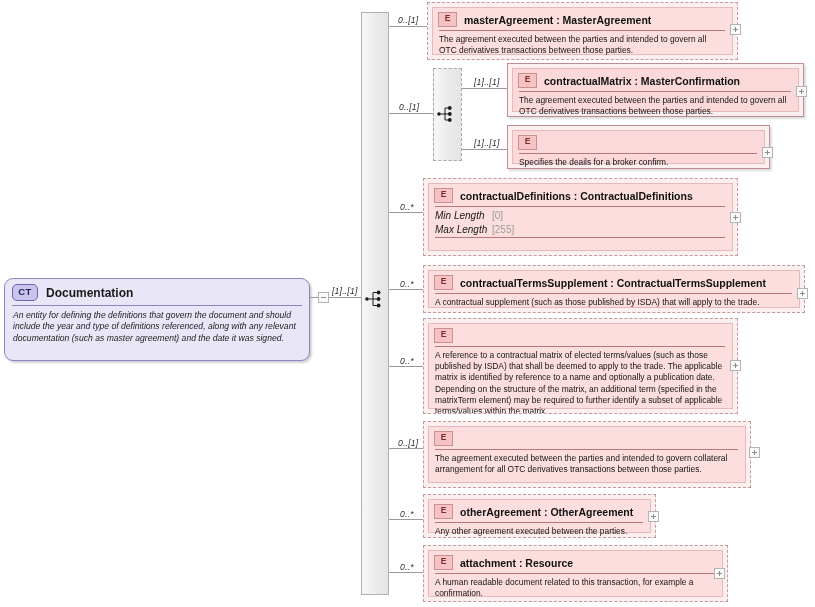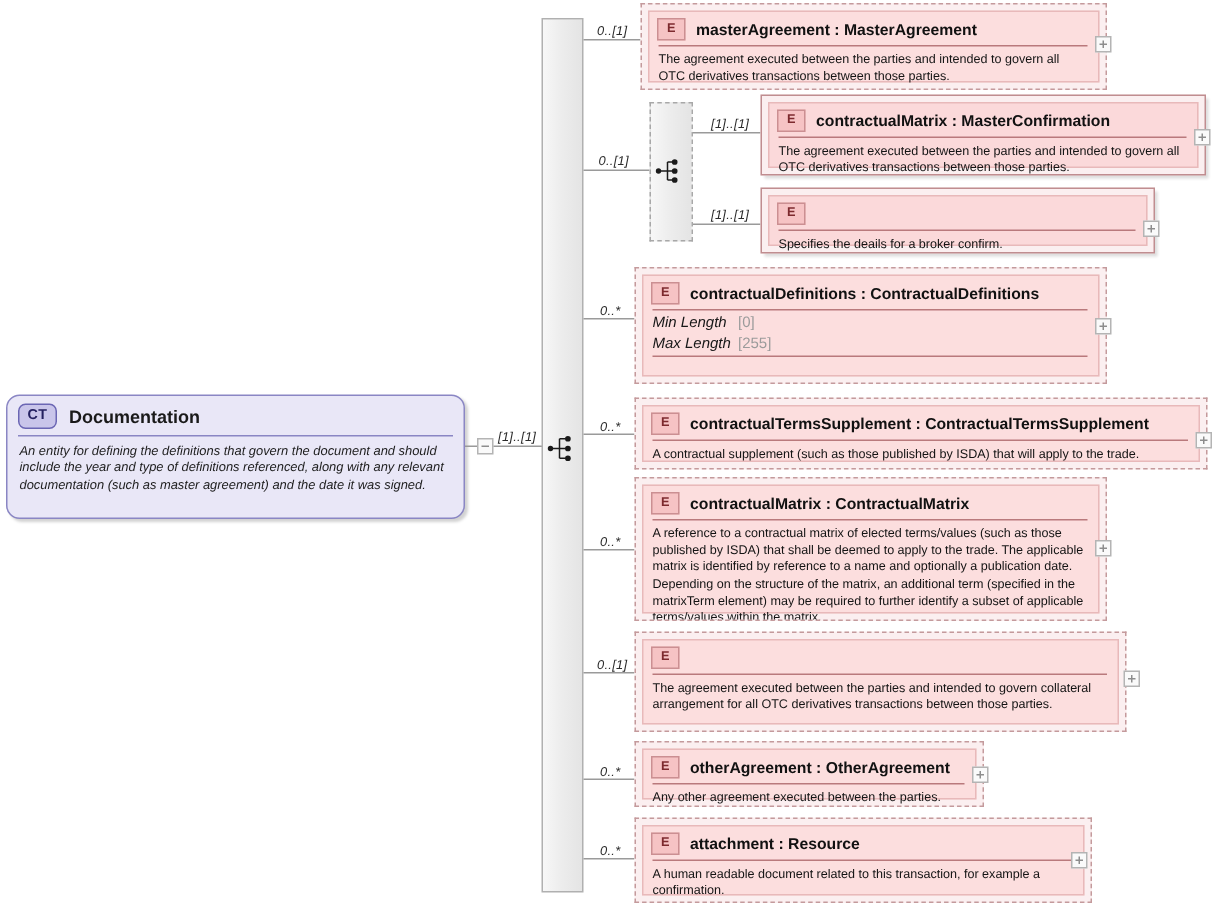--- a/index.html
+++ b/index.html
@@ -174,21 +174,21 @@
   .expander.plus::after { top: 2px; bottom: 2px; left: 4px; width: 1px; }
 
   
   .glyph { position: absolute; width: 22px; height: 22px; }
 </style>
 </head>
 <body>
 
 <div id="canvas">
 
-  <div class="abs ct-node" style="left:4px; top:263px; width:306px; height:83px;">
+  <div class="abs ct-node" style="left:4px; top:278px; width:306px; height:83px;">
     <div class="ct-head">
       <div class="ct-badge">CT</div>
       <div class="ct-title">Documentation</div>
     </div>
     <div class="ct-rule"></div>
     <div class="ct-doc">An entity for defining the definitions that govern the document and should include the year and type of definitions referenced, along with any relevant documentation (such as master agreement) and the date it was signed.</div>
   </div>
 
   <div class="abs hline" style="left:310px; top:297px; width:8px;"></div>
   <div class="expander" style="left:318px; top:292px;"></div>
@@ -309,21 +309,20 @@
   </div>
   <div class="expander plus" style="left:797px; top:288px;"></div>
 
   <div class="abs hline" style="left:389px; top:366px; width:34px;"></div>
   <div class="card" style="left:400px; top:356px;">0..*</div>
 
   <div class="abs el-node dashed" style="left:423px; top:318px; width:315px; height:96px;">
     <div class="el-inner">
       <div class="el-head">
         <div class="el-badge">E</div>
-        <div class="el-title">contractualMatrix : ContractualMatrix</div>
       </div>
       <div class="el-rule"></div>
       <div class="el-doc">A reference to a contractual matrix of elected terms/values (such as those published by ISDA) that shall be deemed to apply to the trade. The applicable matrix is identified by reference to a name and optionally a publication date. Depending on the structure of the matrix, an additional term (specified in the matrixTerm element) may be required to further identify a subset of applicable terms/values within the matrix.</div>
     </div>
   </div>
   <div class="expander plus" style="left:730px; top:360px;"></div>
 
   <div class="abs hline" style="left:389px; top:448px; width:34px;"></div>
   <div class="card" style="left:398px; top:438px;">0..[1]</div>
 

